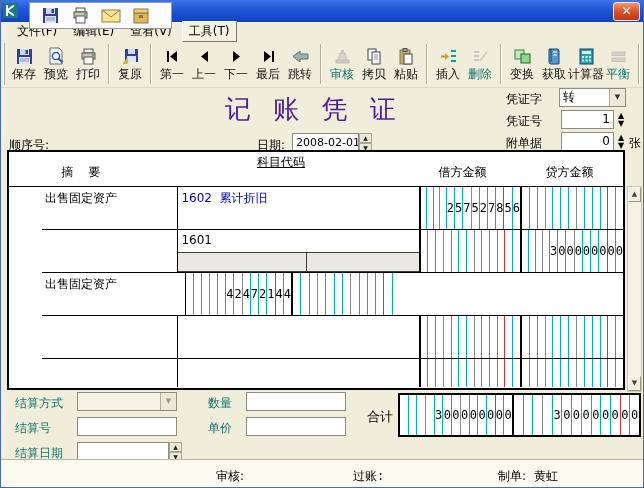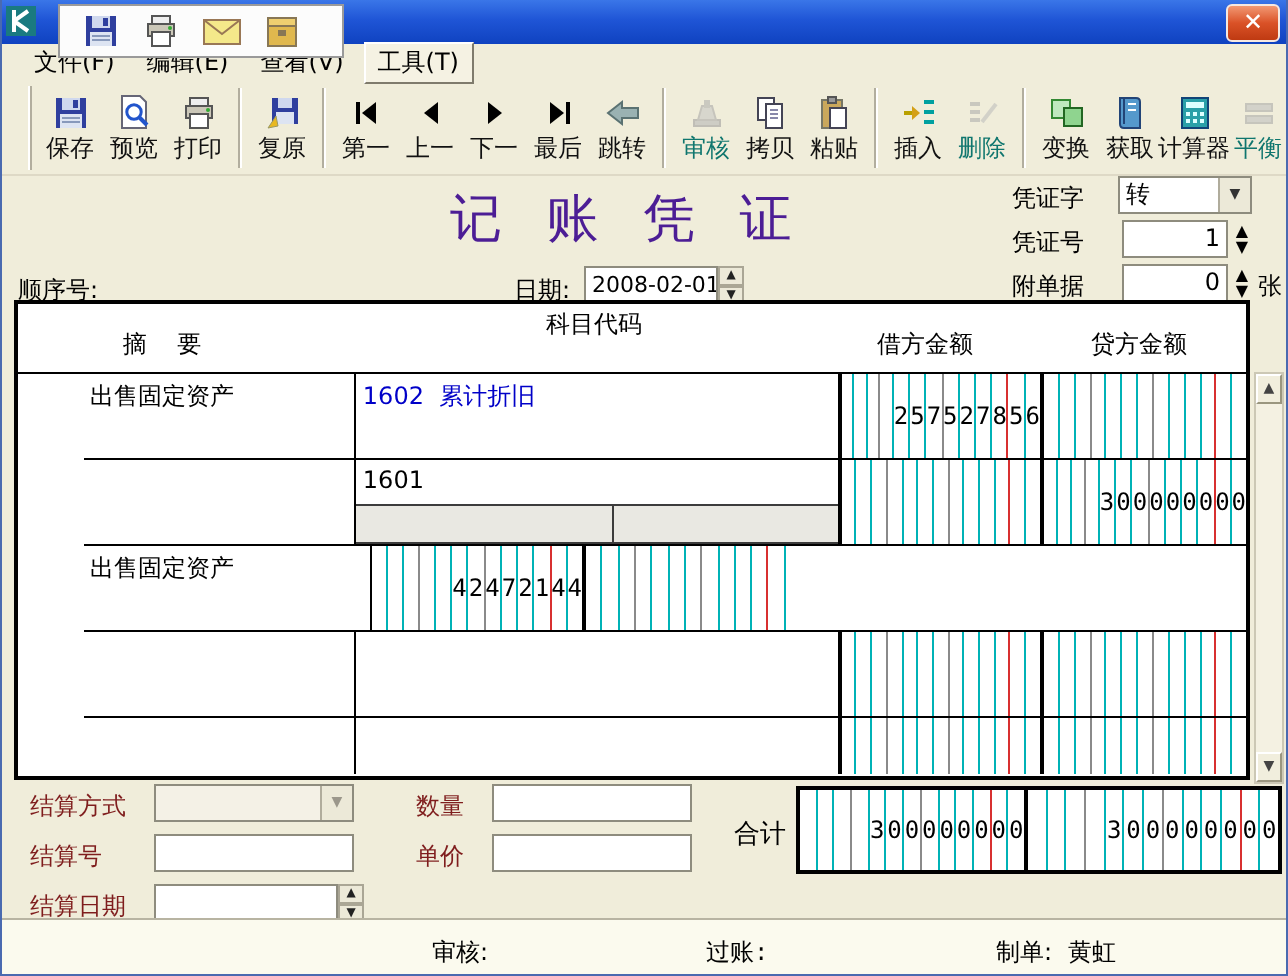--- a/index.html
+++ b/index.html
@@ -19,35 +19,35 @@
   .floatpanel{position:absolute;left:28px;top:2px;width:143px;height:27px;background:#fcfcfc;
     border:1px solid #9a9a9a;display:flex;align-items:center;gap:11px;padding-left:11px;z-index:6;}
   .fpicon{display:inline-flex;}
   
   .menubar{position:absolute;left:2px;top:22px;width:640px;height:18px;display:flex;
     align-items:center;padding-left:8px;}
   .mitem{padding:1px 6px;margin-right:4px;white-space:nowrap;}
   .mitem.boxed{border:1px solid;border-color:#ffffff #7f7b6c #7f7b6c #ffffff;background:#f5f2e3;}
   
   .toolbar{position:absolute;left:0;top:40px;width:100%;height:48px;display:flex;
-    align-items:center;padding-left:13px;border-bottom:1px solid #ded9c6;}
+    align-items:center;padding-left:2px;border-bottom:1px solid #ded9c6;}
   .tgrip{width:3px;height:42px;border-left:1px solid #fff;border-right:1px solid #b2ae9e;margin-right:3px;}
   .tsep{width:0;border-left:1px solid #b2ae9e;border-right:1px solid #ffffff;height:40px;margin:0 4px;}
   .tbtn{display:flex;flex-direction:column;align-items:center;justify-content:center;
     padding:1px 2px;margin:0 1px;min-width:30px;}
   .ticon{height:20px;display:flex;align-items:center;}
   .tlabel{font-size:12px;color:#111;white-space:nowrap;line-height:14px;}
   .tbtn.disabled .tlabel{color:#0f766e;text-align:center;}
   .tbtn.disabled svg{filter:grayscale(1);opacity:.55;}
   
   .formarea{position:absolute;left:0;top:88px;width:100%;height:372px;background:#f0edda;}
   .vtitle{position:absolute;left:224px;top:4px;font-family:"DejaVu Serif","Liberation Serif",serif;
     font-size:26px;letter-spacing:7px;white-space:pre;color:#4c1d95;}
   .lbl{position:absolute;white-space:nowrap;}
-  .glbl{position:absolute;white-space:nowrap;color:#7f1d1d;}
+  .glbl{position:absolute;white-space:nowrap;color:#0f766e;}
   .fld{position:absolute;background:#fff;border:1px solid #8e8c7e;height:19px;line-height:17px;
     padding:0 3px;overflow:hidden;white-space:nowrap;}
   .fld.right{text-align:right;}
   .dd{position:absolute;height:19px;background:#fff;border:1px solid #8e8c7e;display:flex;}
   .ddtext{flex:1;padding-left:3px;line-height:17px;}
   .ddbtn{width:16px;background:#ece9d8;border-left:1px solid #b0ac9c;text-align:center;
     font-size:7px;line-height:17px;color:#333;}
   .dd.disabled{background:#f4f1e6;}
   .spinv{position:absolute;width:13px;height:19px;display:flex;flex-direction:column;}
   .spinv span{flex:1;background:#ece9d8;border:1px solid #aaa695;font-size:6px;line-height:8px;text-align:center;color:#222;}
@@ -369,21 +369,21 @@
     <div class="fld right" style="left:560px;top:44px;width:53px;">0</div>
     <div class="spinb" style="left:614px;top:44px;">
         <span>▲</span>
         <span>▼</span>
       </div>
     <span class="lbl" style="left:628px;top:47px;">张</span>
 
     <div class="vtable">
       <div class="thead">
         <span class="th" style="left:0;width:144px;top:12px;">摘    要</span>
-        <span class="th" style="left:160px;width:256px;top:2px;">科目代码</span>
+        <span class="th" style="left:144px;width:256px;top:2px;text-decoration:underline;">科目代码</span>
         <span class="th" style="left:400px;width:107px;top:12px;">借方金额</span>
         <span class="th" style="left:507px;width:107px;top:12px;">贷方金额</span>
       </div>
       <div class="tbody" id="rows">
           <div class="vrow" style="height:43px">
             <div class="c-sum">出售固定资产</div>
             <div class="c-acct blue">1602  累计折旧</div>
             <div class="c-amt deb">
               <span class="acol"></span>
               <span class="acol"></span>

